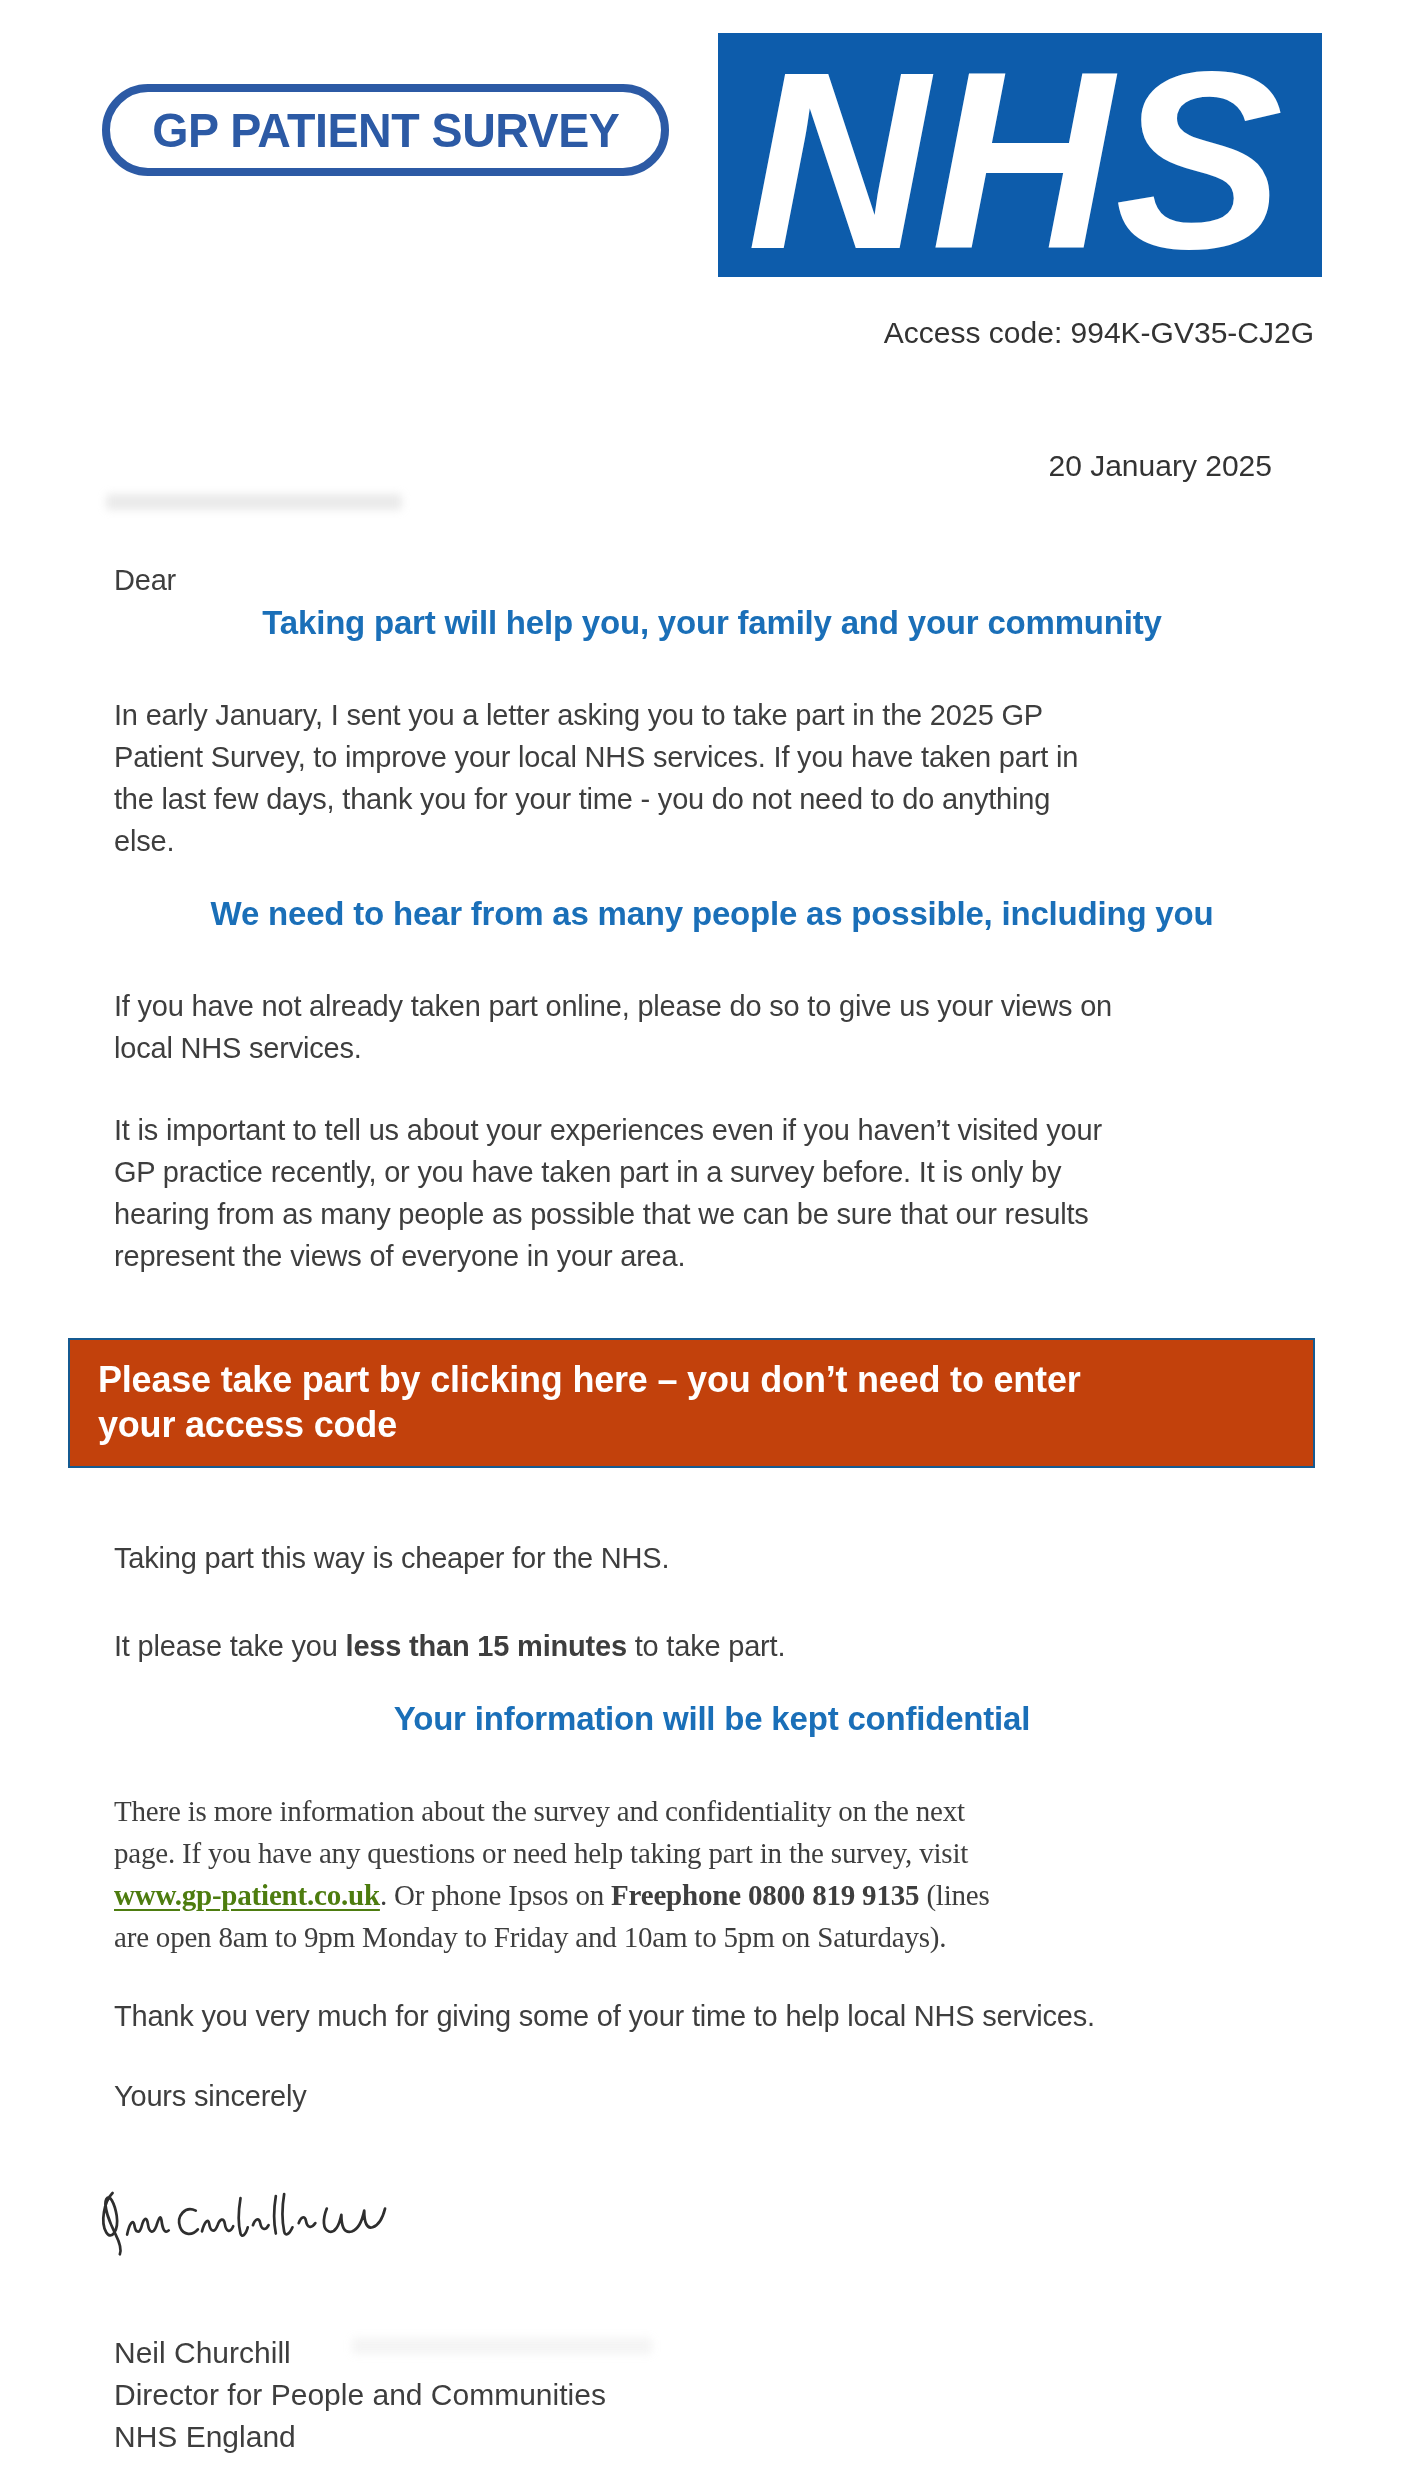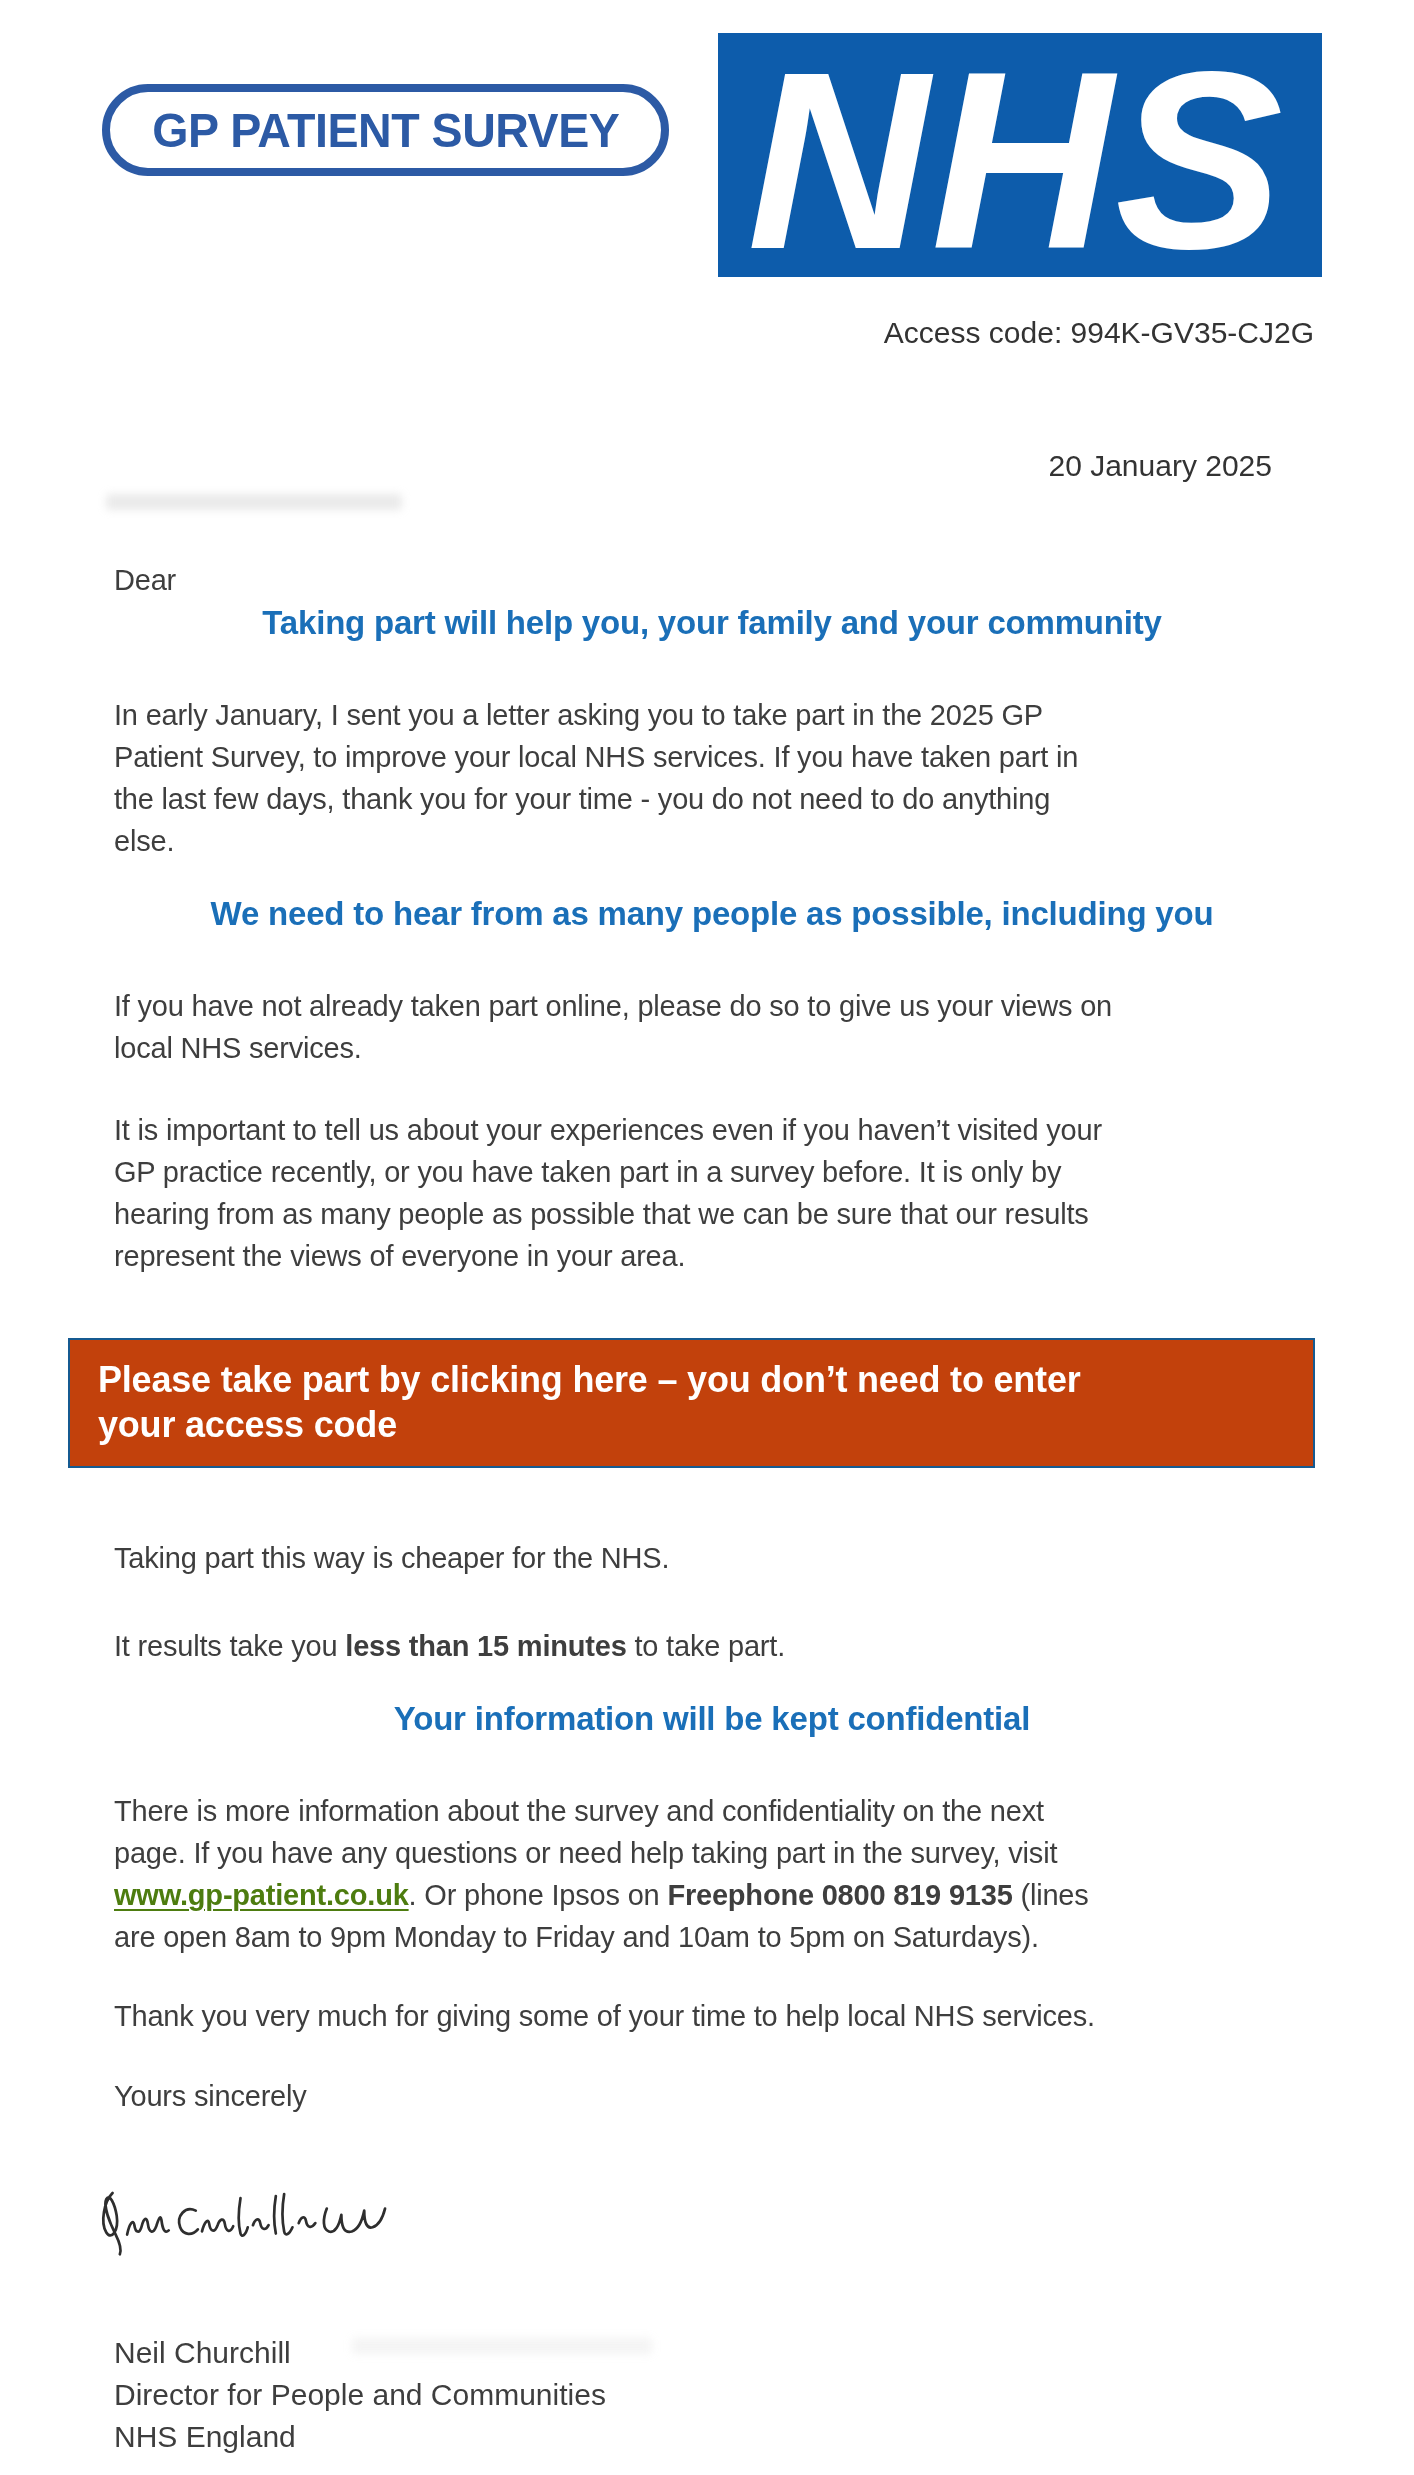--- a/index.html
+++ b/index.html
@@ -58,21 +58,21 @@
     position:absolute; left:114px; width:1190px;
     font-size:29px; line-height:42px; letter-spacing:-0.2px;
     color:#3e3e3e; white-space:pre-line;
   }
   .salutation { top:559px; }
   .para1 { top:694px; }
   .para2 { top:985px; }
   .para3 { top:1109px; }
   .para4 { top:1537px; }
   .para5 { top:1625px; }
-  .para6 { top:1790px; }
+  .para6 { top:1790px;font-family:Liberation Serif, serif; }
   .para7 { top:1995px; }
   .closing { top:2075px; }
   .blue-heading {
     position:absolute; left:112px; width:1200px;
     font-size:33px; font-weight:700; color:#1a6fb8;
     letter-spacing:-0.2px; white-space:pre-line;text-align:center;
   }
   .heading1 { top:604px; }
   .heading2 { top:895px; }
   .heading3 { top:1700px; }
@@ -141,21 +141,21 @@
 hearing from as many people as possible that we can be sure that our results
 represent the views of everyone in your area.</div>
 
   <div class="banner">
     <div class="banner-text">Please take part by clicking here – you don’t need to enter
 your access code</div>
   </div>
 
   <div class="body-text para4">Taking part this way is cheaper for the NHS.</div>
 
-  <div class="body-text para5"><span>It results take you </span><span class="bold">less than 15 minutes</span><span> to take part.</span></div>
+  <div class="body-text para5"><span>It please take you </span><span class="bold">less than 15 minutes</span><span> to take part.</span></div>
 
   <div class="blue-heading heading3">Your information will be kept confidential</div>
 
   <div class="body-text para6"><span>There is more information about the survey and confidentiality on the next
 page. If you have any questions or need help taking part in the survey, visit
 </span><span class="link">www.gp-patient.co.uk</span><span>. Or phone Ipsos on </span><span class="bold">Freephone 0800 819 9135</span><span> (lines
 are open 8am to 9pm Monday to Friday and 10am to 5pm on Saturdays).</span></div>
 
   <div class="body-text para7">Thank you very much for giving some of your time to help local NHS services.</div>
 

